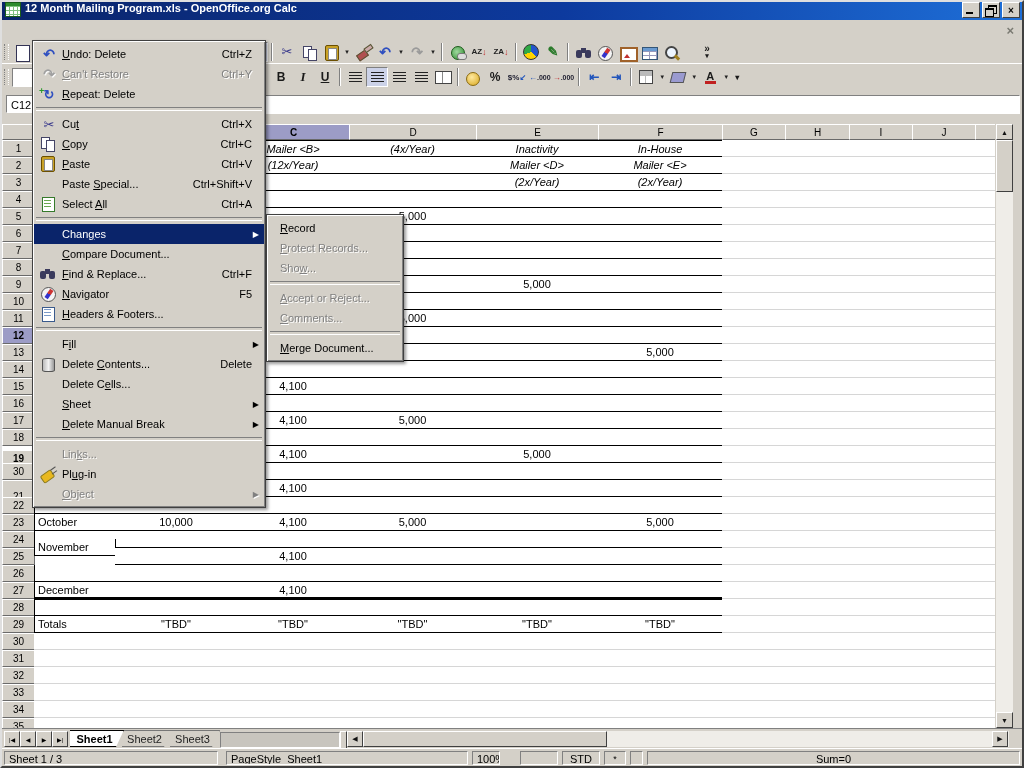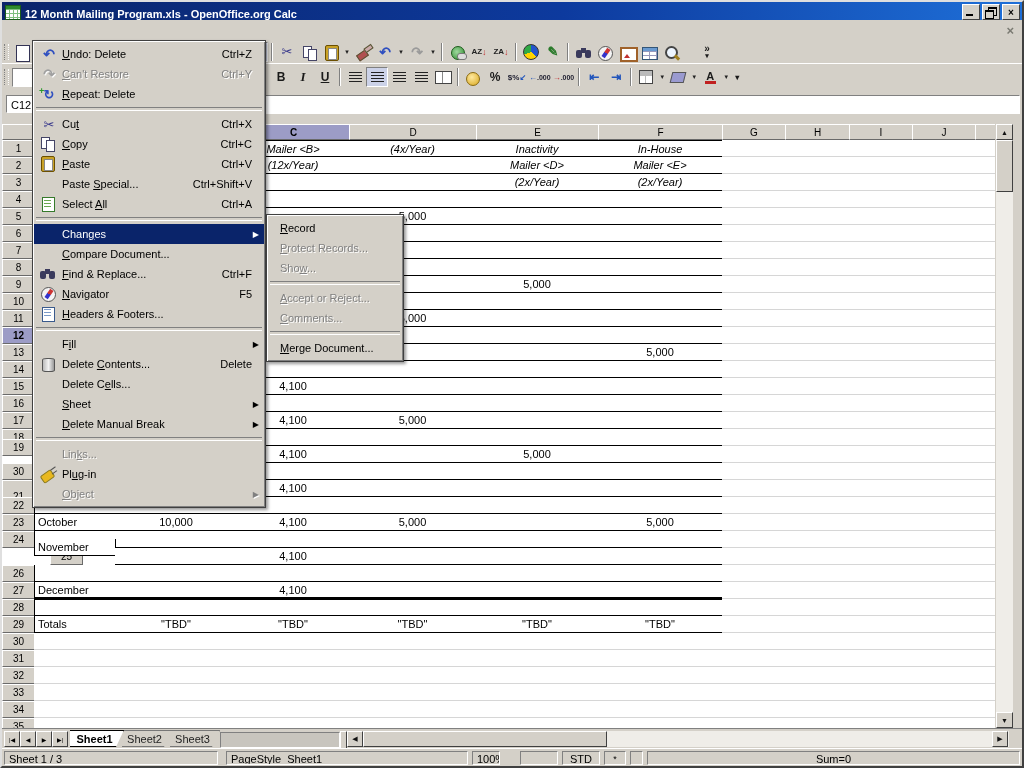--- a/index.html
+++ b/index.html
@@ -3,21 +3,21 @@
 <meta charset="utf-8">
 <style>
   html,body{margin:0;padding:0}
   body{width:1024px;height:768px;overflow:hidden;background:#d4d0c8;
        font-family:"Liberation Sans",sans-serif;font-size:11px;color:#000;position:relative}
   
   #frame{position:absolute;inset:0;border:2px solid;border-color:#dfdfdf #404040 #404040 #dfdfdf;pointer-events:none;z-index:99}
   
   #titlebar{position:absolute;left:2px;top:2px;right:2px;height:18px;
     background:linear-gradient(90deg,#0a246a 0%,#0d3a9e 55%,#1e6fd8 100%);
-    display:flex;align-items:flex-end;color:#fff;font-weight:bold;padding:0 2px;z-index:5}
+    display:flex;align-items:flex-start;color:#fff;font-weight:bold;padding:0 2px;z-index:5}
   #app-icon{width:14px;height:13px;margin:0 4px 0 1px;background:#fff;border:1px solid #1a5c1a;
     background-image:linear-gradient(#2e8b2e 3px,transparent 3px),
       repeating-linear-gradient(90deg,transparent 0 3px,#7fbf7f 3px 4px),
       repeating-linear-gradient(transparent 0 3px,#7fbf7f 3px 4px)}
   #title-text{flex:1;white-space:nowrap;overflow:hidden}
   .tb-btn{width:16px;height:14px;background:#d4d0c8;border:1px solid;border-color:#fff #404040 #404040 #fff;
     margin-left:2px;position:relative;color:#000;font-weight:bold;font-size:10px;
     display:flex;align-items:center;justify-content:center}
   .btn-min::before{content:"";position:absolute;left:3px;bottom:3px;width:7px;height:2px;background:#000}
   .btn-restore::before{content:"";position:absolute;left:5px;top:2px;width:7px;height:6px;border:1px solid #000;border-top-width:2px;background:#d4d0c8}
@@ -291,27 +291,27 @@
     <div class="hdr" style="left: 0px; top: 152px; width: 33px; height: 17px;">9</div>
     <div class="hdr" style="left: 0px; top: 169px; width: 33px; height: 17px;">10</div>
     <div class="hdr" style="left: 0px; top: 186px; width: 33px; height: 17px;">11</div>
     <div class="hdr sel" style="left: 0px; top: 203px; width: 33px; height: 17px;">12</div>
     <div class="hdr" style="left: 0px; top: 220px; width: 33px; height: 17px;">13</div>
     <div class="hdr" style="left: 0px; top: 237px; width: 33px; height: 17px;">14</div>
     <div class="hdr" style="left: 0px; top: 254px; width: 33px; height: 17px;">15</div>
     <div class="hdr" style="left: 0px; top: 271px; width: 33px; height: 17px;">16</div>
     <div class="hdr" style="left: 0px; top: 288px; width: 33px; height: 17px;">17</div>
     <div class="hdr" style="left: 0px; top: 305px; width: 33px; height: 17px;">18</div>
-    <div class="hdr" style="left: 0px; top: 315px; width: 33px; height: 17px;">19</div>
+    <div class="hdr" style="left: 0px; top: 326px; width: 33px; height: 17px; font-weight: bold;">19</div>
     <div class="hdr" style="left: 0px; top: 339px; width: 33px; height: 17px;">30</div>
     <div class="hdr" style="left: 0px; top: 356px; width: 33px; height: 32px;">21</div>
     <div class="hdr" style="left: 0px; top: 373px; width: 33px; height: 17px;">22</div>
     <div class="hdr" style="left: 0px; top: 390px; width: 33px; height: 17px;">23</div>
     <div class="hdr" style="left: 0px; top: 407px; width: 33px; height: 17px;">24</div>
-    <div class="hdr" style="left: 0px; top: 424px; width: 33px; height: 17px; margin-left: 48px;">25</div>
+    <div class="hdr" style="left: 0px; top: 424px; width: 33px; height: 17px;">25</div>
     <div class="hdr" style="left: 0px; top: 441px; width: 33px; height: 17px;">26</div>
     <div class="hdr" style="left: 0px; top: 458px; width: 33px; height: 17px;">27</div>
     <div class="hdr" style="left: 0px; top: 475px; width: 33px; height: 17px;">28</div>
     <div class="hdr" style="left: 0px; top: 492px; width: 33px; height: 17px;">29</div>
     <div class="hdr" style="left: 0px; top: 509px; width: 33px; height: 17px;">30</div>
     <div class="hdr" style="left: 0px; top: 526px; width: 33px; height: 17px;">31</div>
     <div class="hdr" style="left: 0px; top: 543px; width: 33px; height: 17px;">32</div>
     <div class="hdr" style="left: 0px; top: 560px; width: 33px; height: 17px;">33</div>
     <div class="hdr" style="left: 0px; top: 577px; width: 33px; height: 17px;">34</div>
     <div class="hdr" style="left: 0px; top: 594px; width: 33px; height: 17px;">35</div>

